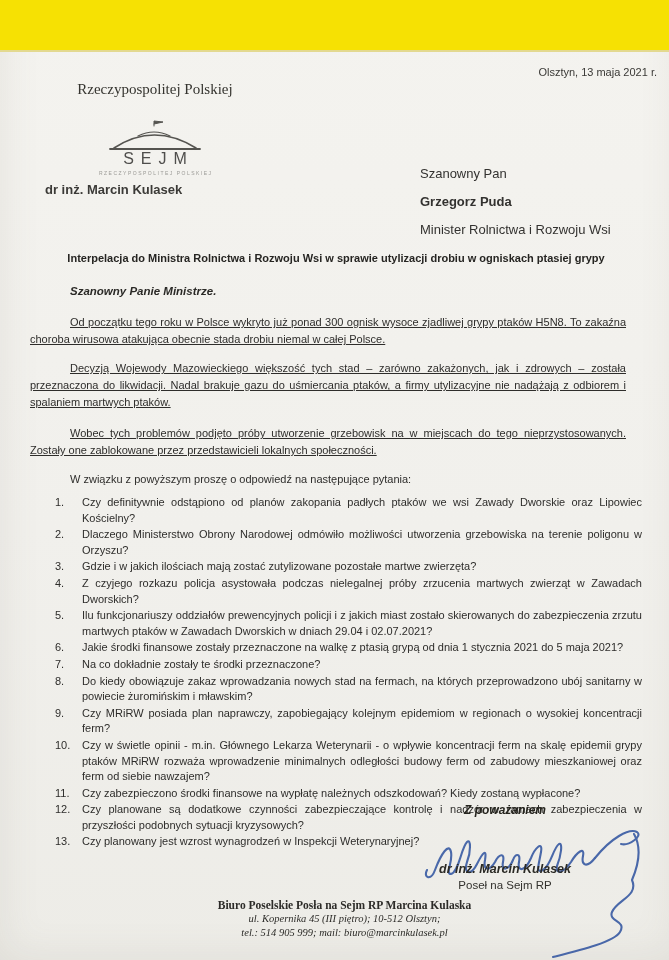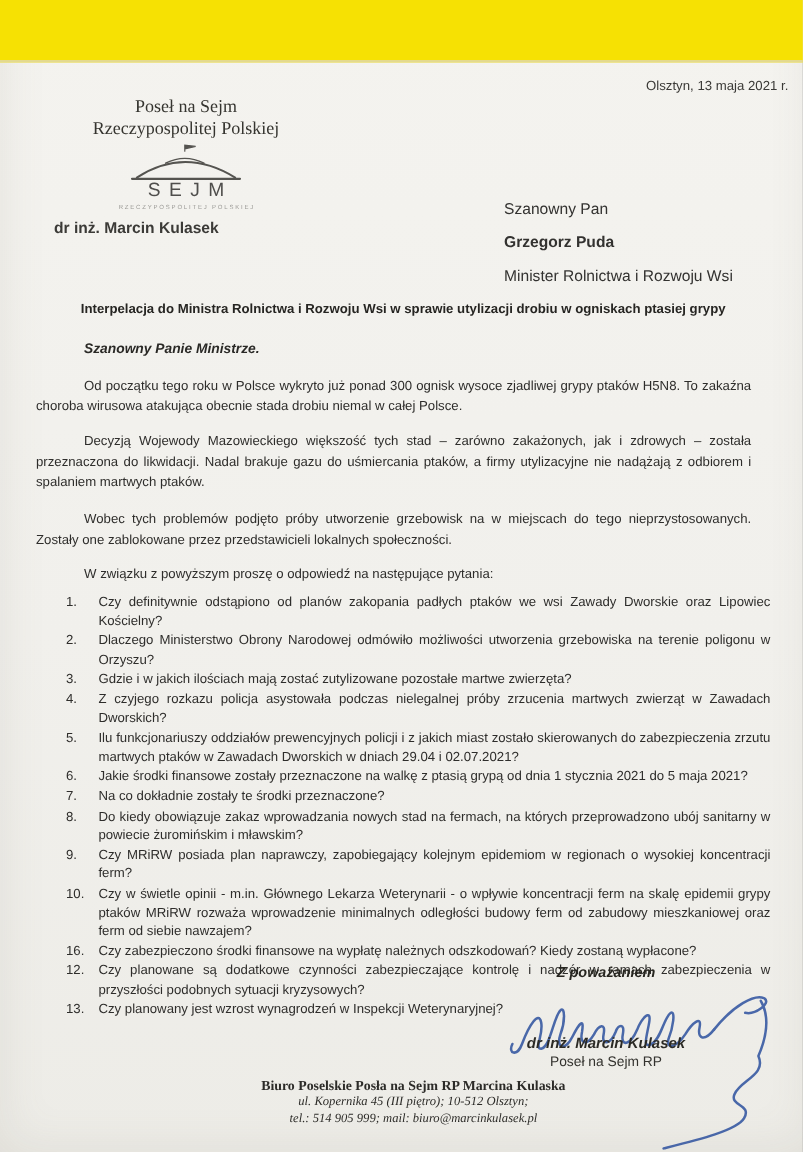--- a/index.html
+++ b/index.html
@@ -54,21 +54,21 @@
     font-size:11px;line-height:17px;text-align:justify;
   }
   .subject{
     text-align:center;font-weight:bold;font-size:11px;
     margin:0 0 16px 0;color:#262522;
   }
   .greeting{
     font-weight:bold;font-style:italic;font-size:11.5px;
     text-align:left;margin:0 0 14px 0;text-indent:40px;color:#2a2926;
   }
-  .para{margin:0 16px 12px 0;text-indent:40px;}
+  .para{margin:0 16px 12px 0;text-indent:40px;text-decoration:underline;}
   .para.last-gap{margin-bottom:14px;}
   .q-intro{margin:0 0 7px 0;text-indent:40px;text-align:left;}
   .q-list{margin:0;padding:0;list-style:none;}
   .q-row{display:flex;line-height:15.6px;margin:0 0 1px 0;}
   .q-no{flex:0 0 27px;padding-left:25px;box-sizing:content-box;text-align:left;}
   .q-text{flex:1;text-align:justify;}
   .closing{
     position:absolute;left:415px;top:803px;width:180px;
     text-align:center;
   }
@@ -89,21 +89,20 @@
 </head>
 <body>
 
 <div class="page">
 
   <div class="topbar" style="background:#f6e103;"></div>
 
   <div class="dateline">Olsztyn, 13 maja 2021 r.</div>
 
   <div class="letterhead">
-    <div>Poseł na Sejm</div>
     <div>Rzeczypospolitej  Polskiej</div>
   </div>
 
   <div class="logo">
     <span>
       <svg width="110" height="34" viewBox="0 0 110 34">
         <g fill="none" stroke="#555450" stroke-width="1.6" stroke-linecap="round">
           <path d="M54 8 L54 3 L63 4 L54 6" fill="#555450" stroke-width="1"></path>
           <path d="M14 30 Q54 4 96 30"></path>
           <path d="M38 18 Q54 10 70 18" stroke-width="1.2"></path>
@@ -168,21 +167,21 @@
         </li>
       <li class="q-row">
           <span class="q-no">9.</span>
           <span class="q-text">Czy MRiRW posiada plan naprawczy, zapobiegający kolejnym epidemiom w regionach o wysokiej koncentracji ferm?</span>
         </li>
       <li class="q-row">
           <span class="q-no">10.</span>
           <span class="q-text">Czy w świetle opinii - m.in. Głównego Lekarza Weterynarii - o wpływie koncentracji ferm na skalę epidemii grypy ptaków MRiRW rozważa wprowadzenie minimalnych odległości budowy ferm od zabudowy mieszkaniowej oraz ferm od siebie nawzajem?</span>
         </li>
       <li class="q-row">
-          <span class="q-no">16.</span>
+          <span class="q-no">11.</span>
           <span class="q-text">Czy zabezpieczono środki finansowe na wypłatę należnych odszkodowań? Kiedy zostaną wypłacone?</span>
         </li>
       <li class="q-row">
           <span class="q-no">12.</span>
           <span class="q-text">Czy planowane są dodatkowe czynności zabezpieczające kontrolę i nadzór w ramach zabezpieczenia w przyszłości podobnych sytuacji kryzysowych?</span>
         </li>
       <li class="q-row">
           <span class="q-no">13.</span>
           <span class="q-text">Czy planowany jest wzrost wynagrodzeń w Inspekcji Weterynaryjnej?</span>
         </li>

